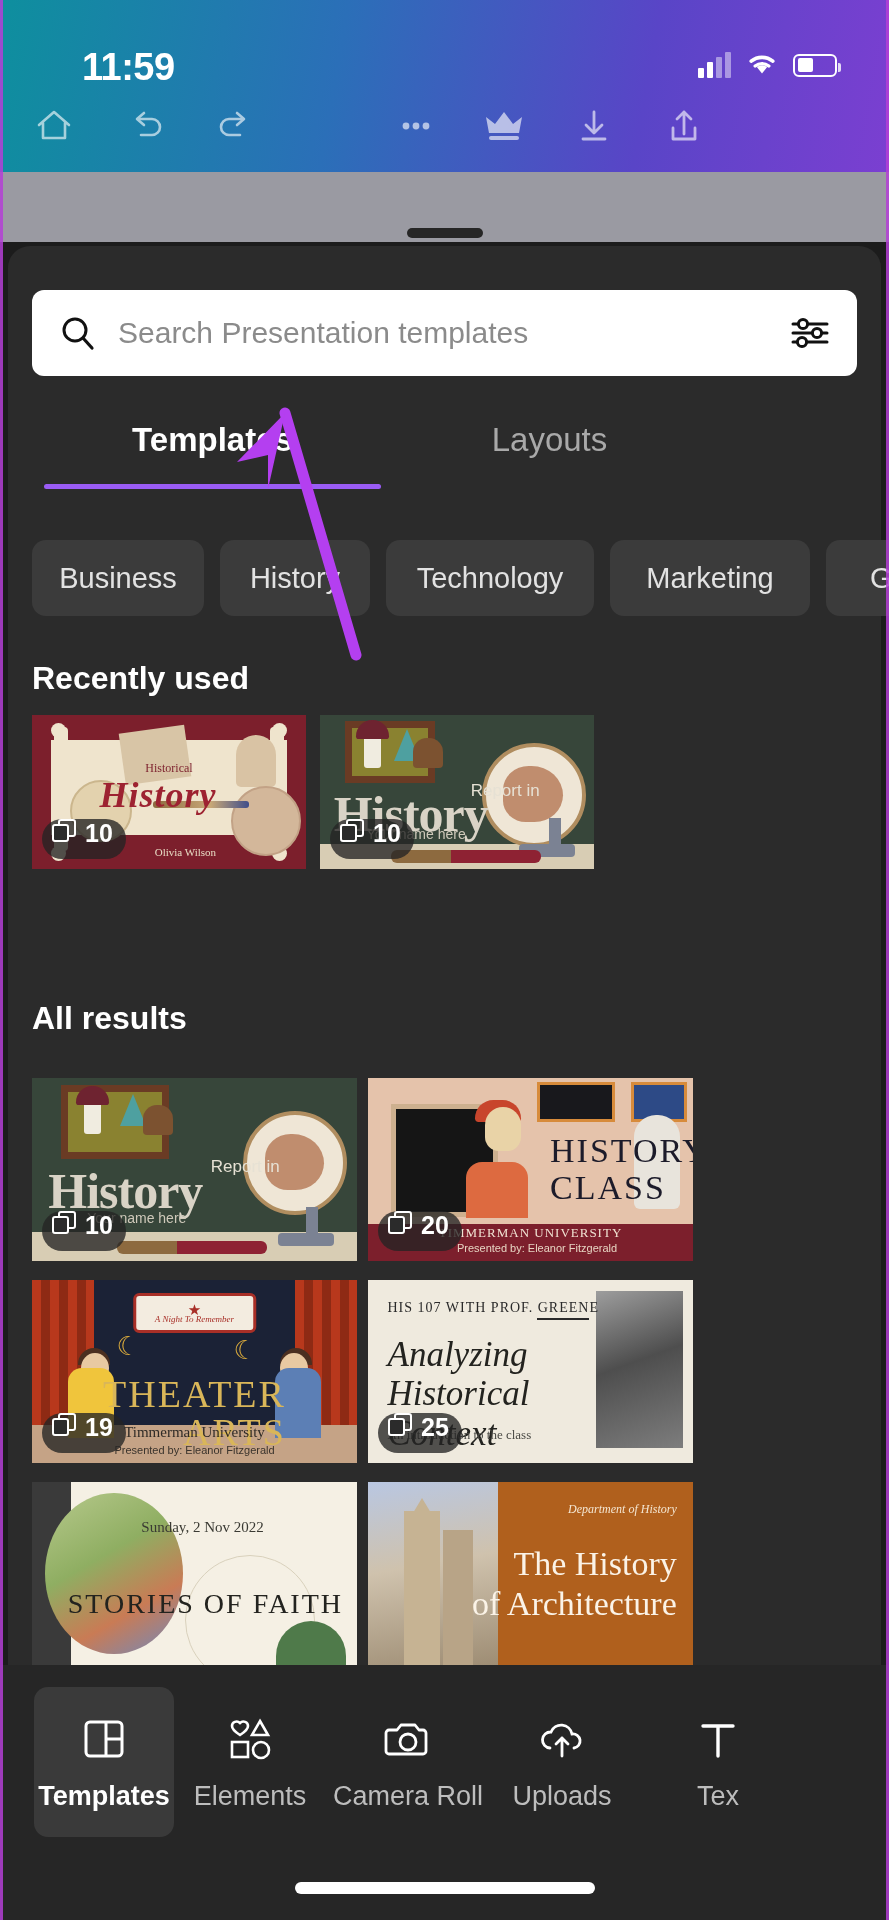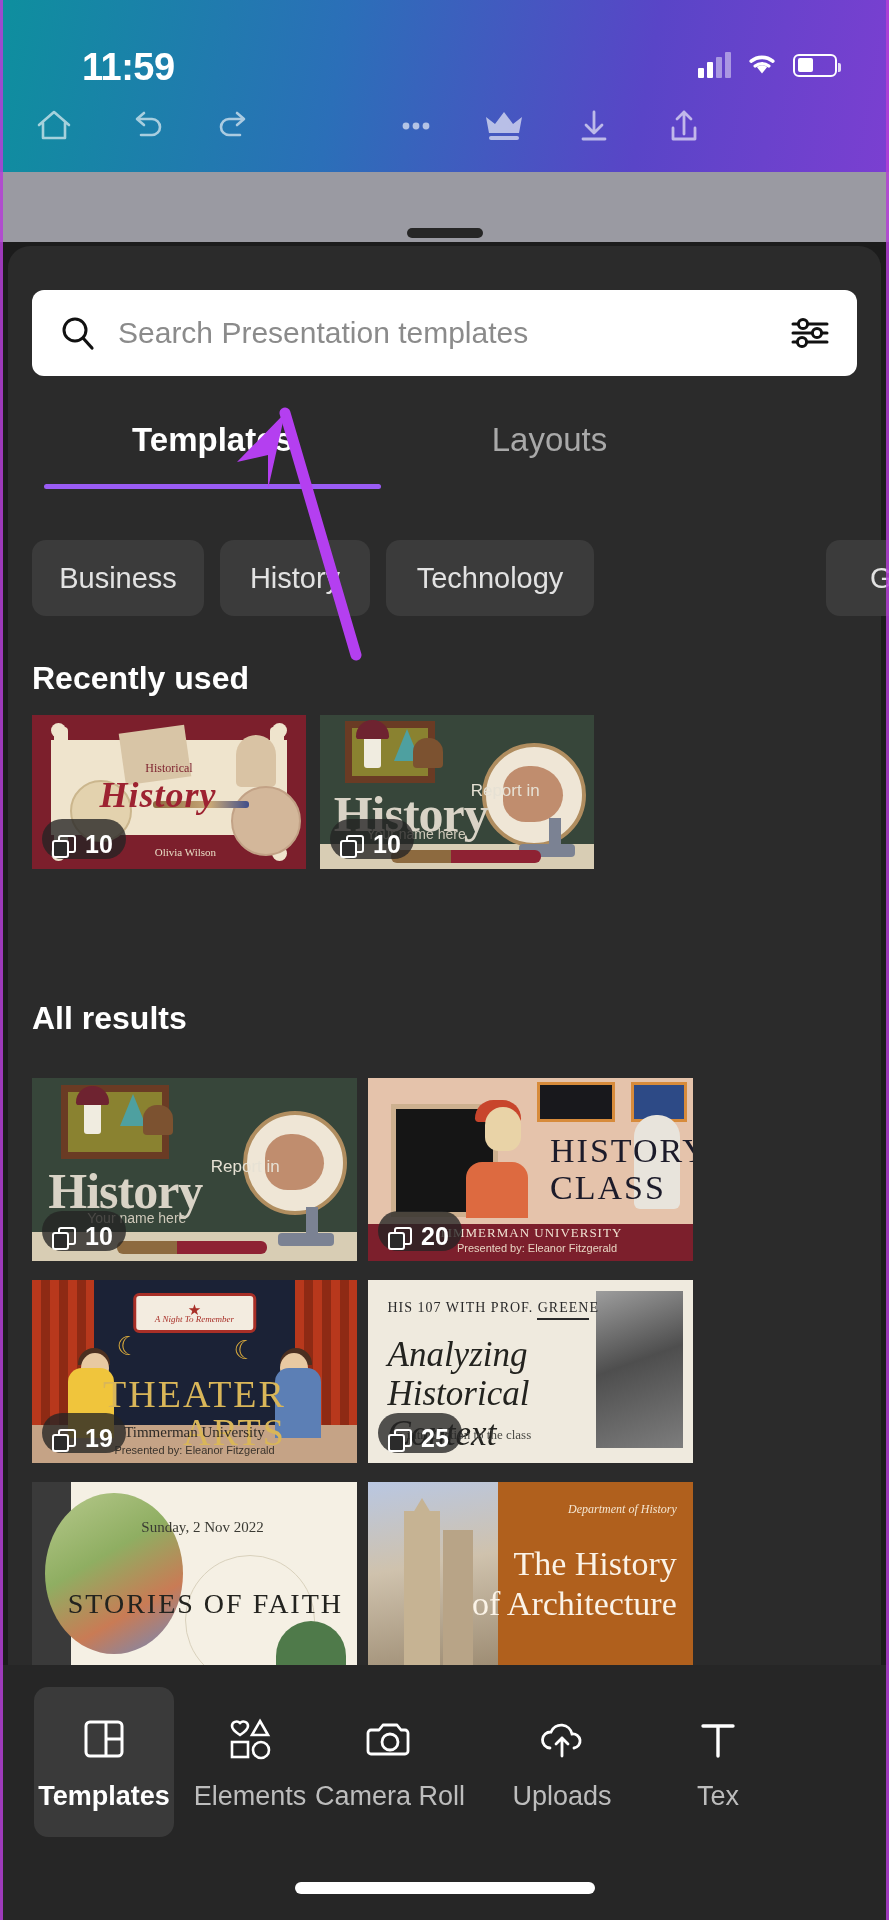--- a/index.html
+++ b/index.html
@@ -119,21 +119,21 @@
 
   
   .card {
     position: absolute; overflow: hidden;
     background: #3a3a3a;
   }
   .pagebadge {
     position: absolute; left: 10px; bottom: 10px; z-index: 9;
     height: 40px; min-width: 74px; padding: 0 13px 0 10px;
     background: rgba(36,36,36,.78); border-radius: 20px;
-    display: flex; align-items: flex-end; gap: 9px;
+    display: flex; align-items: flex-start; gap: 9px;
     color: #fff; font-size: 25px; font-weight: 600;
   }
   .stackicon { width: 24px; height: 24px; position: relative; flex: 0 0 auto; }
   .stackicon b {
     position: absolute; display: block; border: 2.5px solid #fff; border-radius: 3px;
   }
   .stackicon b:nth-child(1){ left: 6px; top: 0; width: 18px; height: 18px; }
   .stackicon b:nth-child(2){ left: 0; top: 5px; width: 17px; height: 18px; background: #2b2b2b; }
 
   
@@ -577,20 +577,21 @@
   <div class="tabs">
     <div class="tab active" style="left:36px; width:337px;">Templates</div>
     <div class="tab" style="left:373px; width:337px;">Layouts</div>
     <div class="tab-underline"></div>
   </div>
 
   <div class="chiprow">
     <div class="chip" style="left:32px;  width:172px;">Business</div>
     <div class="chip" style="left:220px; width:150px;">History</div>
     <div class="chip" style="left:386px; width:208px;">Technology</div>
+    <div class="chip" style="left:610px; width:200px;">Marketing</div>
     <div class="chip" style="left:826px; width:120px;">Gr</div>
   </div>
 
   <div class="section-title" style="top:660px;">Recently used</div>
 
   <div class="card" style="left:32px; top:715px; width:274px; height:154px;">
     <div class="thumb t-disc">
       <div class="rod" style="left:8%"></div>
         <div class="rod" style="right:8%"></div>
       <div class="knob" style="left:7%; top:5%"></div>
@@ -772,21 +773,21 @@
       <span class="navicon">
         <svg width="50" height="50" viewBox="0 0 50 50">
           <path d="M15 9c-3-3-8-1-8 3 0 4 8 9 8 9s8-5 8-9c0-4-5-6-8-3z" stroke="#fff" stroke-width="2.6" fill="none"></path>
           <path d="M35 7l8 14H27z" stroke="#fff" stroke-width="2.6" fill="none"></path>
           <rect x="7" y="28" width="16" height="15" stroke="#fff" stroke-width="2.6" fill="none"></rect>
           <circle cx="36" cy="36" r="8" stroke="#fff" stroke-width="2.6" fill="none"></circle>
         </svg>
       </span>
       <span class="lbl">Elements</span>
     </div>
-    <div class="navitem" style="left:320px;">
+    <div class="navitem" style="left:338px;">
       <span class="navicon">
         <svg width="50" height="50" viewBox="0 0 50 50">
             <path d="M6 16h8l4-5h14l4 5h4a3 3 0 0 1 3 3v18a3 3 0 0 1-3 3H6a3 3 0 0 1-3-3V19a3 3 0 0 1 3-3z" stroke="#fff" stroke-width="2.8" fill="none" stroke-linejoin="round"></path>
             <circle cx="25" cy="28" r="8" stroke="#fff" stroke-width="2.8" fill="none"></circle>
           </svg>
       </span>
       <span class="lbl">Camera Roll</span>
     </div>
     <div class="navitem" style="left:492px;">
       <span class="navicon">

